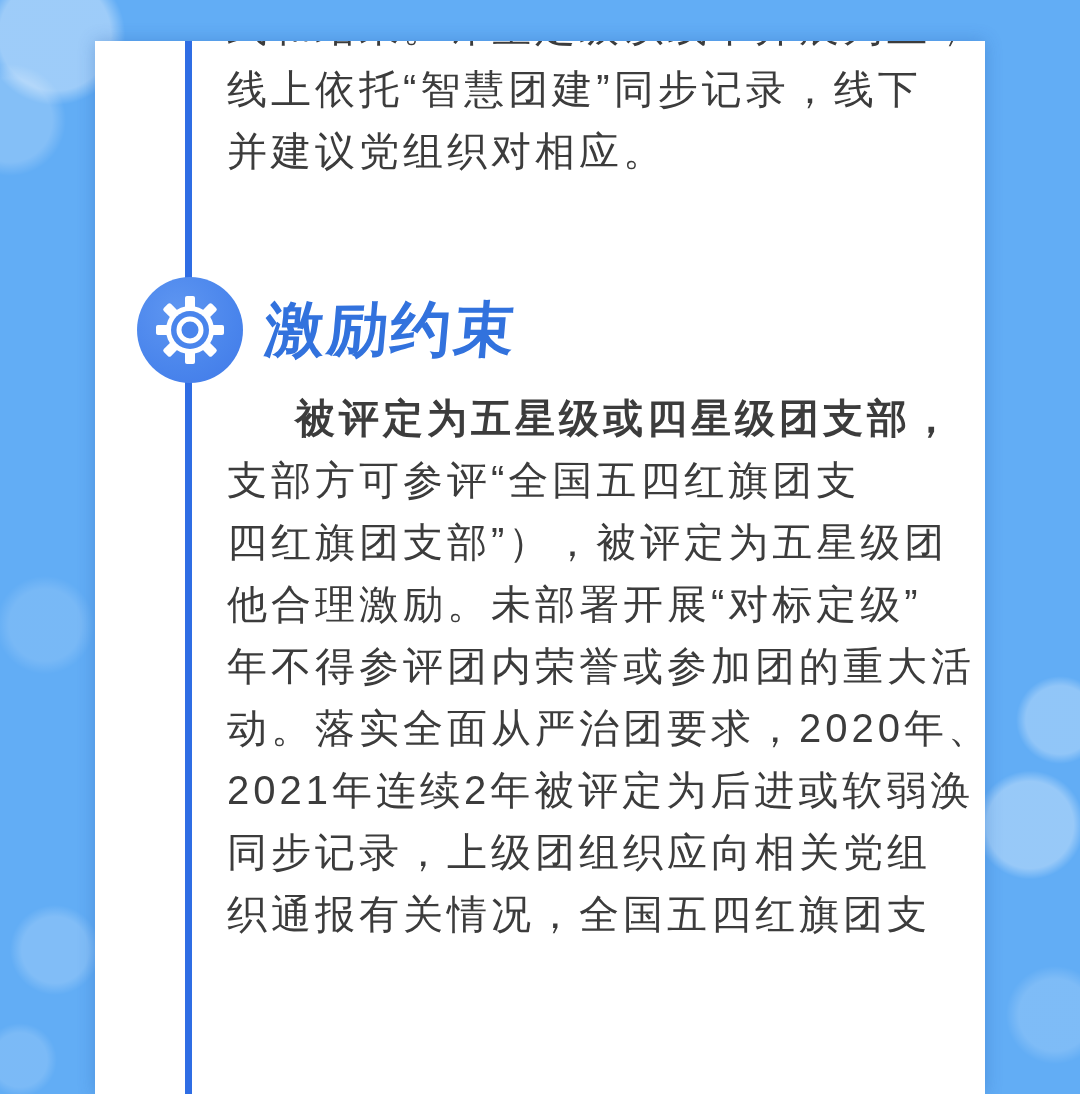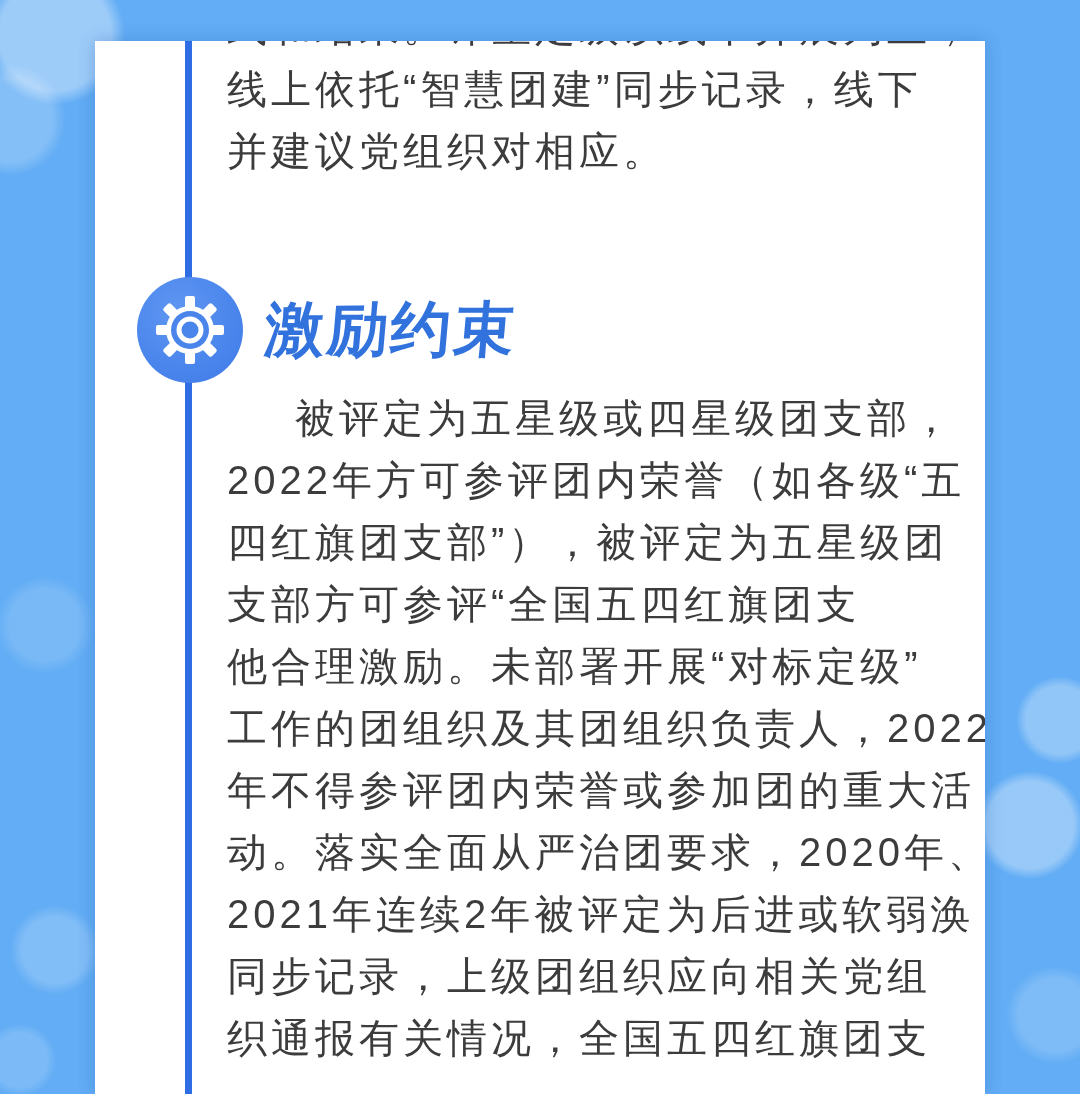--- a/index.html
+++ b/index.html
@@ -42,21 +42,21 @@
     left: 132px;
     width: 740px;
     font-size: 40px;
     line-height: 62px;
     letter-spacing: 4px;
     color: #3c3c3c;
     white-space: nowrap;
   }
   .intro { top: -45px; }
   .bodytext { top: 346px; }
-  .bodytext .tline:first-child { text-indent: 1.7em; }
+  .bodytext .tline:first-child { text-indent: 1.7em; font-weight: bold; }
 
   .section-header {
     position: absolute;
     left: 0; top: 236px;
     height: 106px;
     width: 100%;
   }
   .badge {
     position: absolute;
     left: 42px; top: 0;
@@ -107,25 +107,23 @@
         </g>
         <circle cx="36" cy="36" r="19" fill="#4a85ec"></circle>
         <circle cx="36" cy="36" r="11" fill="none" stroke="#ffffff" stroke-width="5"></circle>
       </svg>
     </div>
     <h2 class="section-title">激励约束</h2>
   </div>
 
   <div class="text-block bodytext">
       <div class="tline">被评定为五星级或四星级团支部，</div>
-      <div class="tline">2022年方可参评团内荣誉（如各级“五</div>
+      <div class="tline">支部方可参评“全国五四红旗团支</div>
       <div class="tline">四红旗团支部”），被评定为五星级团</div>
-      <div class="tline">支部方可参评“全国五四红旗团支</div>
       <div class="tline">他合理激励。未部署开展“对标定级”</div>
-      <div class="tline">工作的团组织及其团组织负责人，2022</div>
       <div class="tline">年不得参评团内荣誉或参加团的重大活</div>
       <div class="tline">动。落实全面从严治团要求，2020年、</div>
       <div class="tline">2021年连续2年被评定为后进或软弱涣</div>
       <div class="tline">同步记录，上级团组织应向相关党组</div>
       <div class="tline">织通报有关情况，全国五四红旗团支</div>
     </div>
 
 </div>
 
 </body></html>

